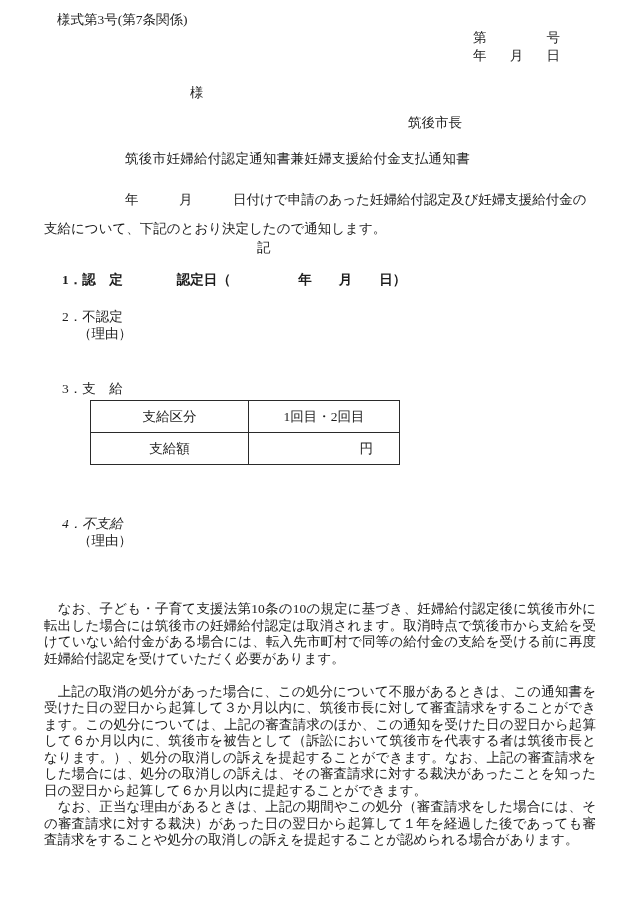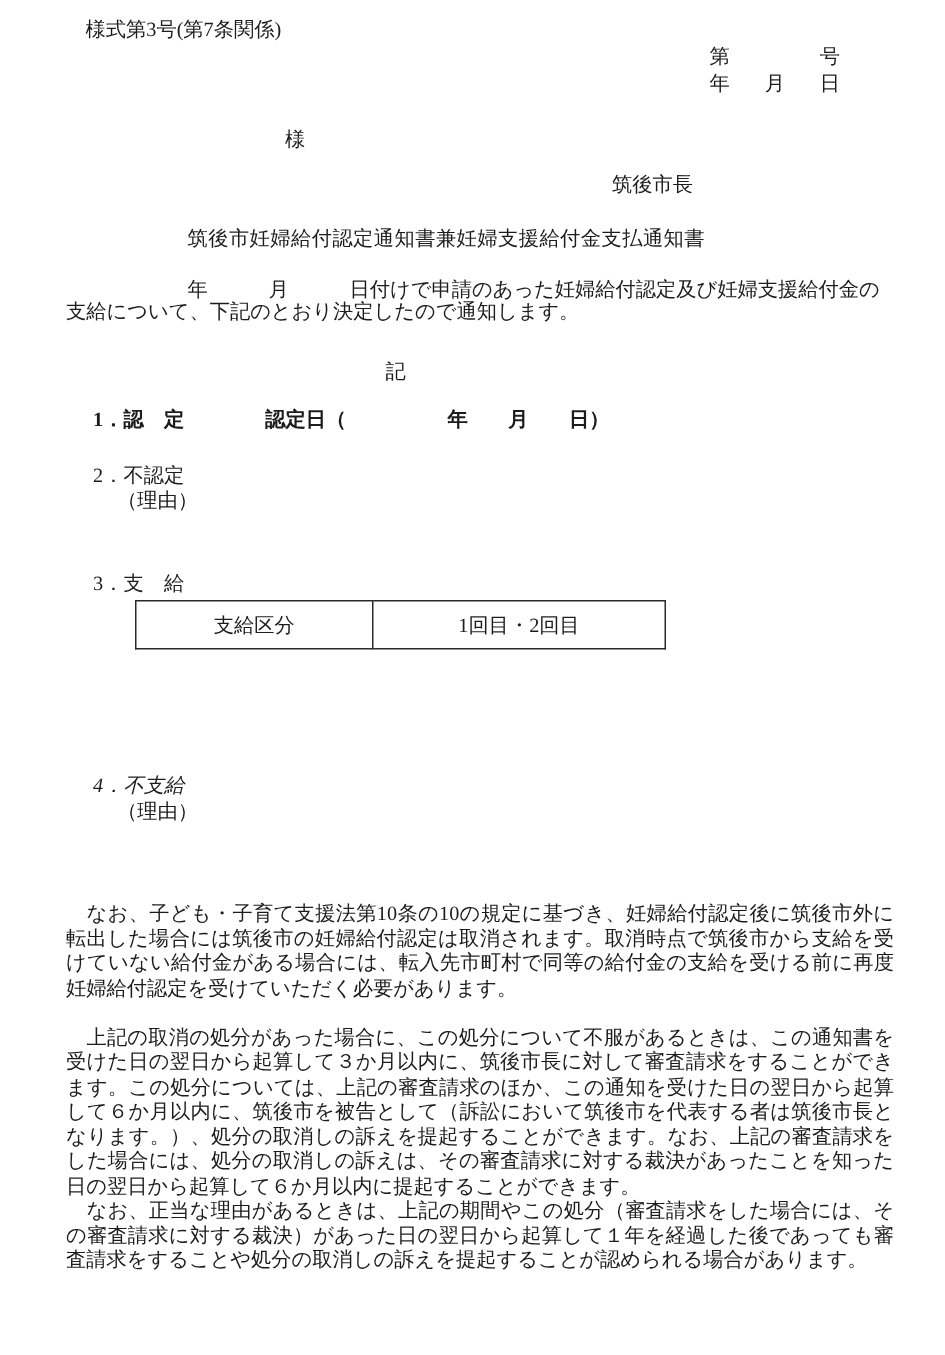--- a/index.html
+++ b/index.html
@@ -13,30 +13,30 @@
     color: #1c1c1c;
     overflow: hidden;
   }
   .abs { position: absolute; white-space: pre; }
   .form-label   { left: 57px;  top: 11px; }
   .doc-no       { left: 473px; top: 29px; width: 87px; display: flex; justify-content: space-between; }
   .date-line    { left: 473px; top: 47px; width: 87px; display: flex; justify-content: space-between; }
   .addressee    { left: 190px; top: 84px; }
   .sender       { left: 408px; top: 114px; }
   .doc-title    { left: 125px; top: 150px; letter-spacing: 0.3px; }
-  .intro        { left: 44px;  top: 185px; width: 552px; white-space: normal; line-height: 15px; }
+  .intro        { left: 44px;  top: 185px; width: 552px; white-space: normal; line-height: 29px; }
   .ki           { left: 257px; top: 239px; }
   .item-1       { left: 62px;  top: 271px; font-weight: bold; }
   .item-2       { left: 62px;  top: 308px; }
   .item-2-r     { left: 78px;  top: 325px; }
   .item-3       { left: 62px;  top: 380px; }
   .item-4       { left: 62px;  top: 515px; font-style: italic; }
   .item-4-r     { left: 78px;  top: 532px; }
   .pay-table {
-    position: absolute; left: 90px; top: 400px; width: 354px;
+    position: absolute; left: 90px; top: 400px; width: 310px;
     border-collapse: collapse; table-layout: fixed;
   }
   .pay-table td {
     border: 1px solid #2a2a2a;
     height: 32px;
     text-align: center;
     vertical-align: middle;
     white-space: pre;
     font-size: 13.5px;
   }
@@ -83,20 +83,24 @@
 <div class="abs item-2-r">（理由）</div>
 
 <div class="abs item-3">3．支　給</div>
 
 <table class="pay-table">
   <tbody>
     <tr>
       <td class="lbl">支給区分</td>
       <td>1回目・2回目</td>
     </tr>
+    <tr>
+      <td class="lbl">支給額</td>
+      <td class="val-right">円</td>
+    </tr>
   </tbody>
 </table>
 
 <div class="abs item-4">4．不支給</div>
 <div class="abs item-4-r">（理由）</div>
 
 <div class="notes">
   <p>　なお、子ども・子育て支援法第10条の10の規定に基づき、妊婦給付認定後に筑後市外に転出した場合には筑後市の妊婦給付認定は取消されます。取消時点で筑後市から支給を受けていない給付金がある場合には、転入先市町村で同等の給付金の支給を受ける前に再度妊婦給付認定を受けていただく必要があります。</p>
   <p class="gap-above">　上記の取消の処分があった場合に、この処分について不服があるときは、この通知書を受けた日の翌日から起算して３か月以内に、筑後市長に対して審査請求をすることができます。この処分については、上記の審査請求のほか、この通知を受けた日の翌日から起算して６か月以内に、筑後市を被告として（訴訟において筑後市を代表する者は筑後市長となります。）、処分の取消しの訴えを提起することができます。なお、上記の審査請求をした場合には、処分の取消しの訴えは、その審査請求に対する裁決があったことを知った日の翌日から起算して６か月以内に提起することができます。</p>
   <p>　なお、正当な理由があるときは、上記の期間やこの処分（審査請求をした場合には、その審査請求に対する裁決）があった日の翌日から起算して１年を経過した後であっても審査請求をすることや処分の取消しの訴えを提起することが認められる場合があります。</p>

